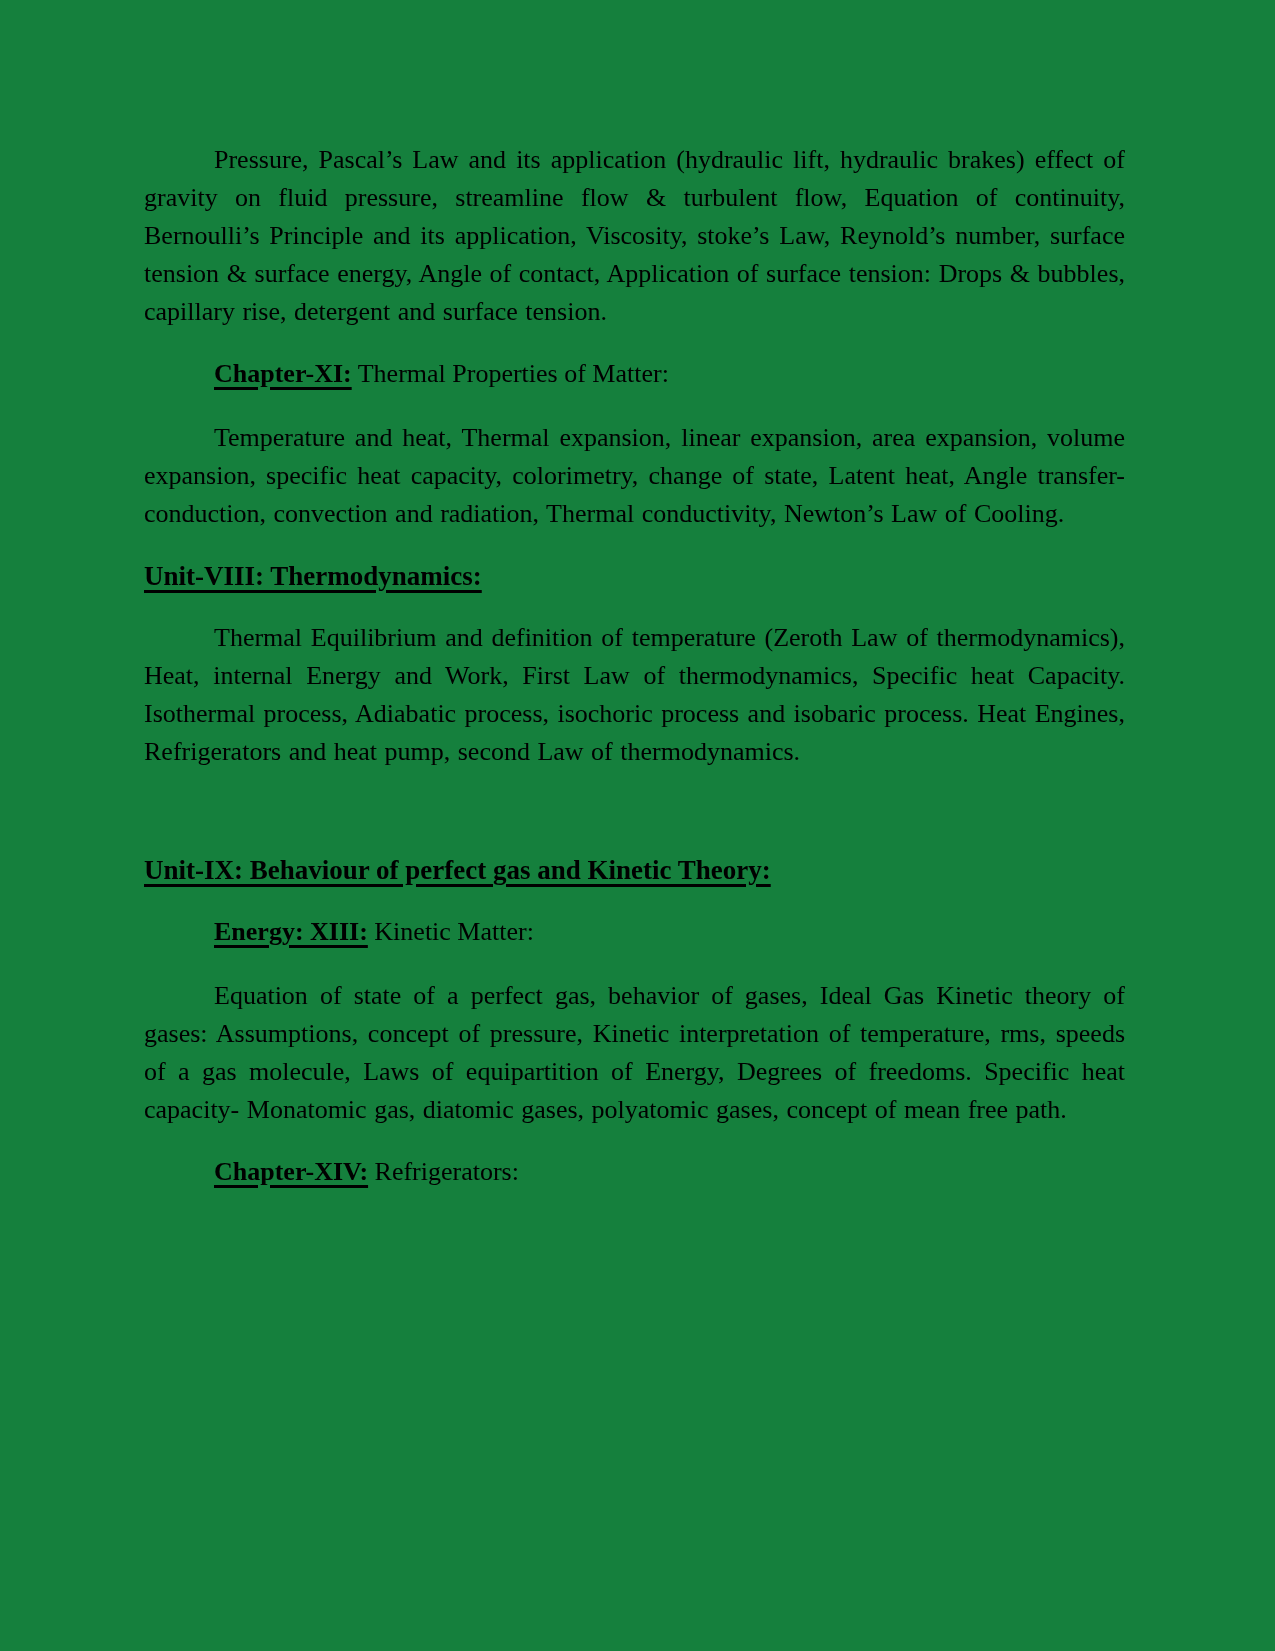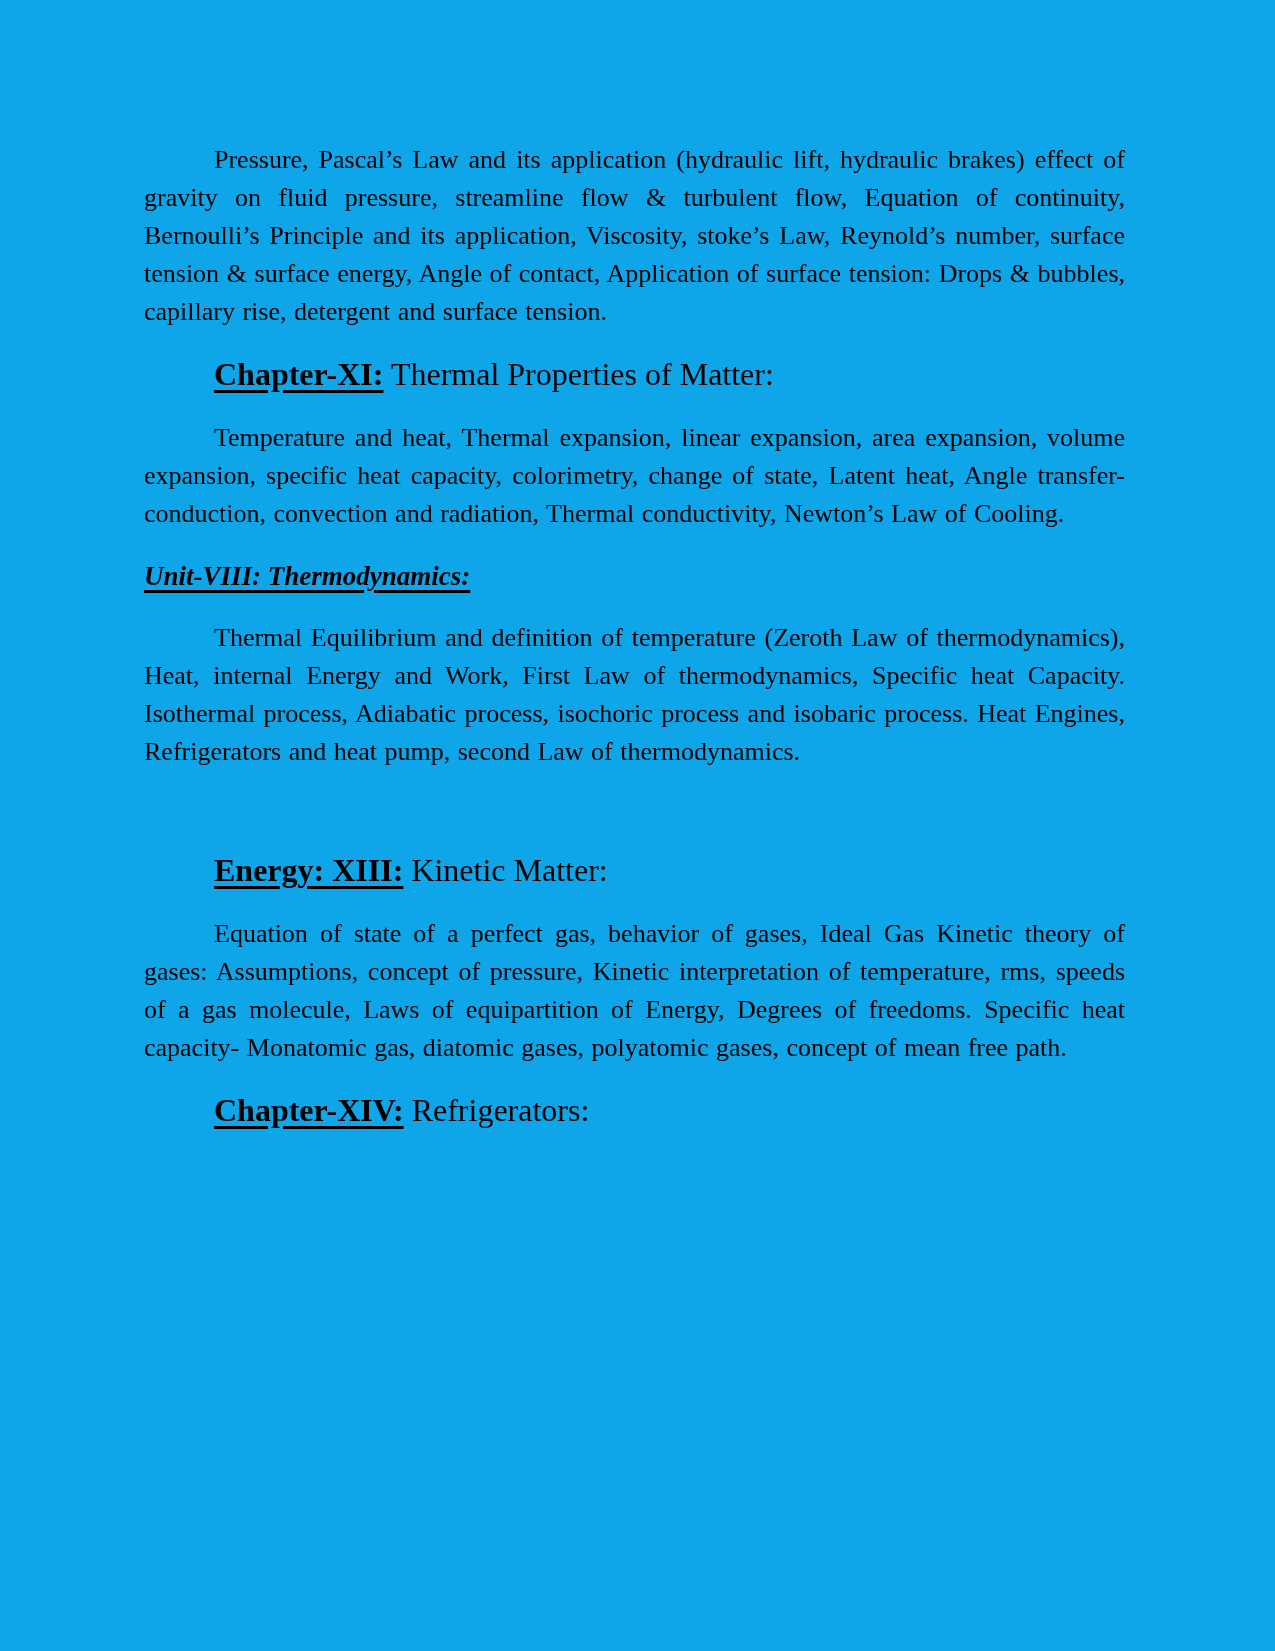--- a/index.html
+++ b/index.html
@@ -12,32 +12,32 @@
     height: 1651px;
     font-family: "Liberation Serif", "DejaVu Serif", serif;
     color: #000000;
     overflow: hidden;
   }
   .page {
     box-sizing: border-box;
     width: 1275px;
     height: 1651px;
     padding: 141px 150px 0 144px;
-    background: #0ea5e9;
+    background: #15803d;
   }
   .body-text {
     font-size: 26px;
     line-height: 38px;
     text-align: justify;
     text-indent: 70px;
     margin: 0 0 24px 0;
     word-spacing: 1px;
   }
   .chapter-heading {
-    font-size: 32px;
+    font-size: 26px;
     line-height: 38px;
     text-indent: 70px;
     margin: 0 0 26px 0;
   }
   .unit-heading {
     font-size: 27px;
     line-height: 38px;
     text-indent: 0;
     margin: 0 0 24px 0;
     font-weight: bold;
@@ -45,21 +45,20 @@
   .bold-underline {
     font-weight: bold;
     text-decoration: underline;
     text-decoration-thickness: 2.5px;
     text-underline-offset: 5px;
   }
   .underline {
     text-decoration: underline;
     text-decoration-thickness: 2.5px;
     text-underline-offset: 5px;
-    font-style: italic;
   }
   .blank-line {
     height: 56px;
   }
 </style>
 </head>
 <body>
 
 <div class="page">
 
@@ -69,20 +68,21 @@
 
   <p class="body-text">Temperature and heat, Thermal expansion, linear expansion, area expansion, volume expansion, specific heat capacity, colorimetry, change of state, Latent heat, Angle transfer- conduction, convection and radiation, Thermal conductivity, Newton’s Law of Cooling.</p>
 
   <p class="unit-heading"><span class="underline">Unit-VIII: Thermodynamics:</span></p>
 
 
   <p class="body-text">Thermal Equilibrium and definition of temperature (Zeroth Law of thermodynamics), Heat, internal Energy and Work, First Law of thermodynamics, Specific heat Capacity. Isothermal process, Adiabatic process, isochoric process and isobaric process. Heat Engines, Refrigerators and heat pump, second Law of thermodynamics.</p>
 
   <div class="blank-line"></div>
 
+  <p class="unit-heading"><span class="underline">Unit-IX: Behaviour of perfect gas and Kinetic Theory:</span></p>
 
   <p class="chapter-heading"><span class="bold-underline">Energy: XIII:</span><span> Kinetic Matter:</span></p>
 
   <p class="body-text">Equation of state of a perfect gas, behavior of gases, Ideal Gas Kinetic theory of gases: Assumptions, concept of pressure, Kinetic interpretation of temperature, rms, speeds of a gas molecule, Laws of equipartition of Energy, Degrees of freedoms. Specific heat capacity- Monatomic gas, diatomic gases, polyatomic gases, concept of mean free path.</p>
 
 
   <p class="chapter-heading"><span class="bold-underline">Chapter-XIV:</span><span> Refrigerators:</span></p>
 
 </div>
 

